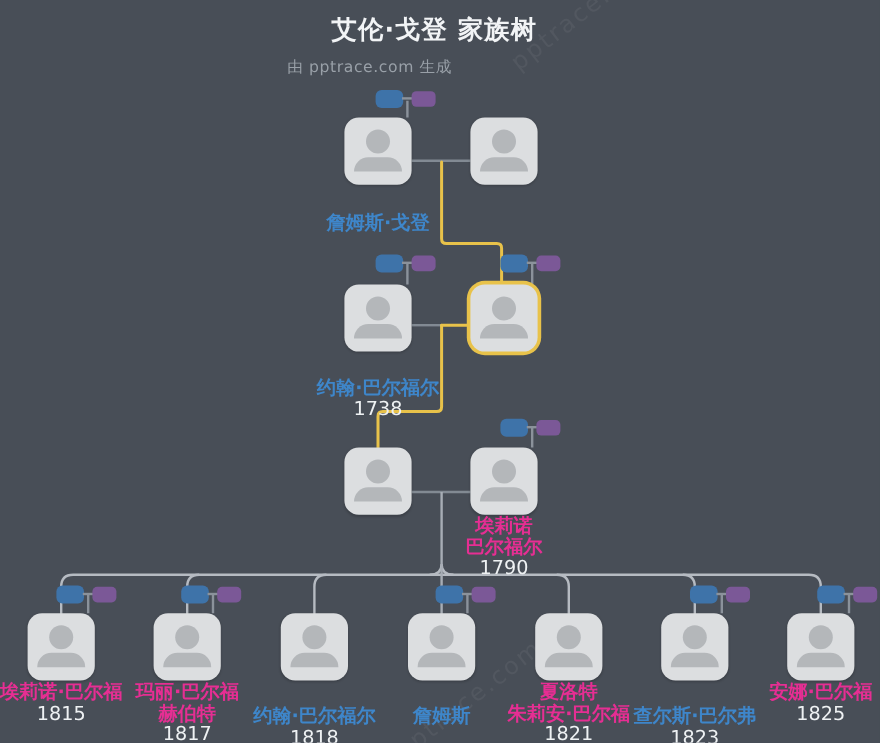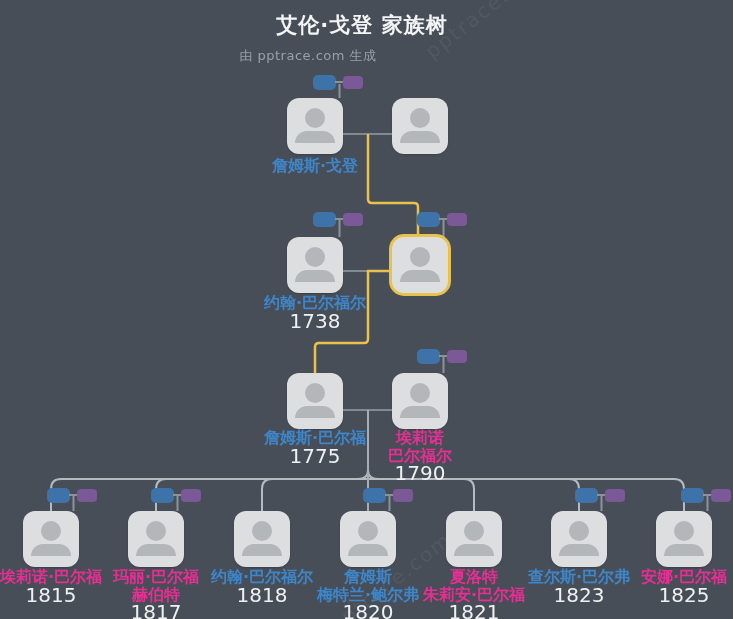--- a/index.html
+++ b/index.html
@@ -45,22 +45,22 @@
     box-shadow:0 0 0 3px #e8c24a, 0 1px 2px rgba(0,0,0,0.18);
   }
 
   .pillpair { position:absolute; width:50px; height:15px; }
   .pill-b { position:absolute; left:0; top:0; width:23px; height:15px; background:#3e73a9; border-radius:5px; }
   .pill-link { position:absolute; left:22px; top:6px; width:9px; height:2px; background:#8b929b; }
   .pill-p { position:absolute; left:30px; top:1px; width:20px; height:13px; background:#7b5897; border-radius:4px; }
 
   .label { position:absolute; width:160px; text-align:center; }
   .label .nm { font-weight:bold; font-size:16px; line-height:17.5px; }
-  .label .yr { color:#eef1f3; font-size:20px; line-height:18px; font-weight:normal; }
-  .label.male .nm { color:#3e86ca; }
+  .label .yr { color:#eef1f3; font-size:16px; line-height:18px; font-weight:normal; }
+  .label.male .nm { color:#3e86ca;margin-top:20px; }
   .label.female .nm { color:#e62e93; }
 </style>
 </head>
 <body>
 
 <div class="stage">
 
   <svg class="connectors" width="733" height="619">
 
     <path d="M343,134 H392" stroke="#828a93" stroke-width="2" fill="none"></path>
@@ -190,24 +190,20 @@
 
   <div class="label male" style="left:235px;top:157px">
     <div class="nm">詹姆斯·戈登</div>
   </div>
 
   <div class="label male" style="left:235px;top:294px">
     <div class="nm">约翰·巴尔福尔</div>
     <div class="yr">1738</div>
   </div>
 
-  <div class="label male" style="left:235px;top:429px">
-    <div class="nm">詹姆斯·巴尔福</div>
-    <div class="yr">1775</div>
-  </div>
   <div class="label female" style="left:340px;top:429px">
     <div class="nm">埃莉诺</div>
     <div class="nm">巴尔福尔</div>
     <div class="yr">1790</div>
   </div>
 
   <div class="label female" style="left:-29px;top:568px">
     <div class="nm">埃莉诺·巴尔福</div>
     <div class="yr">1815</div>
   </div>

